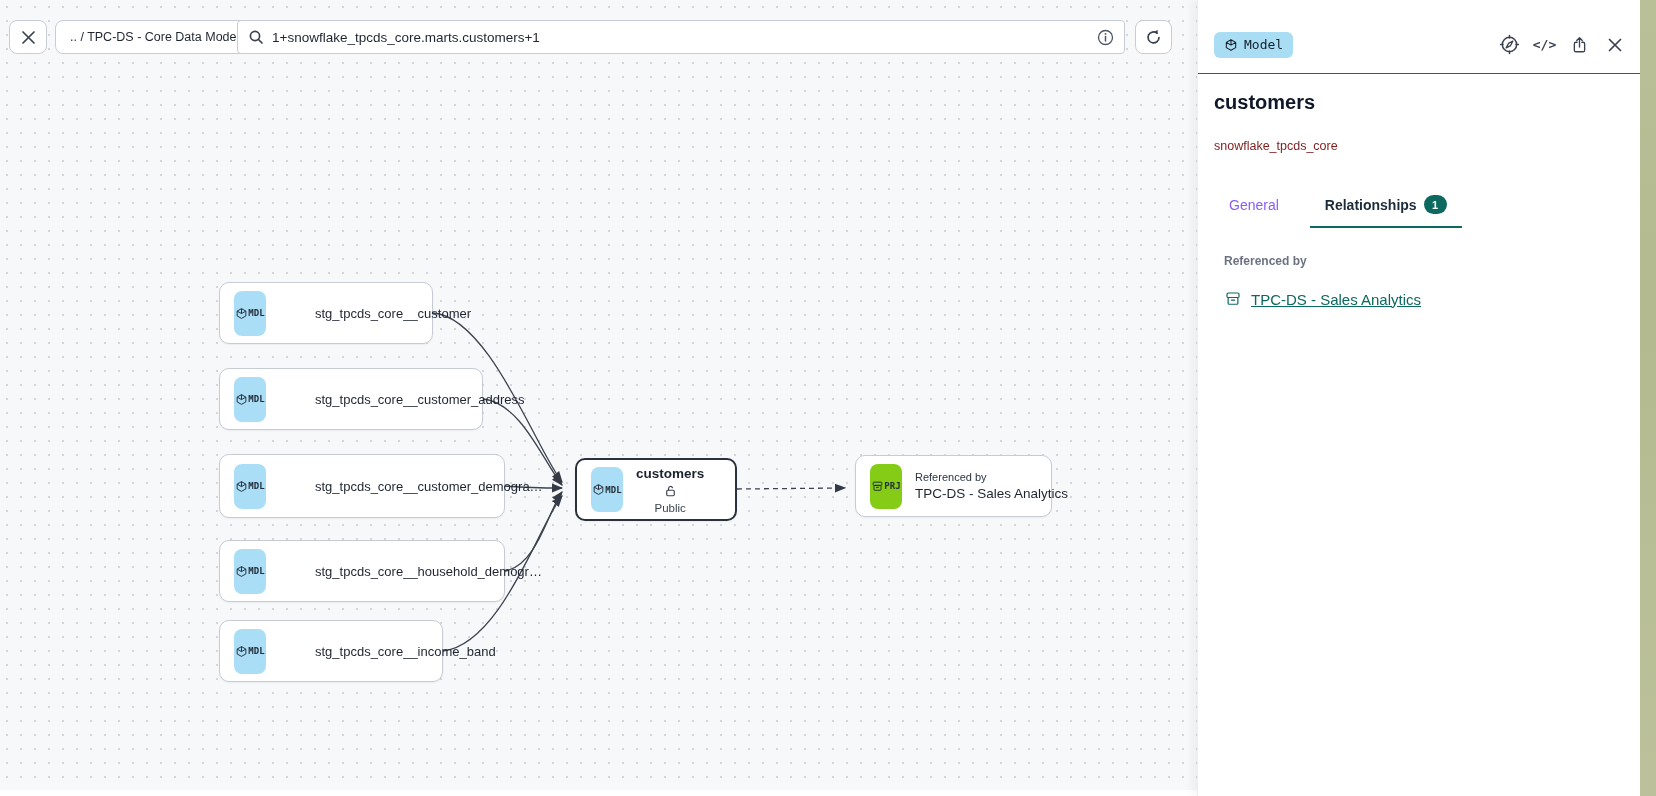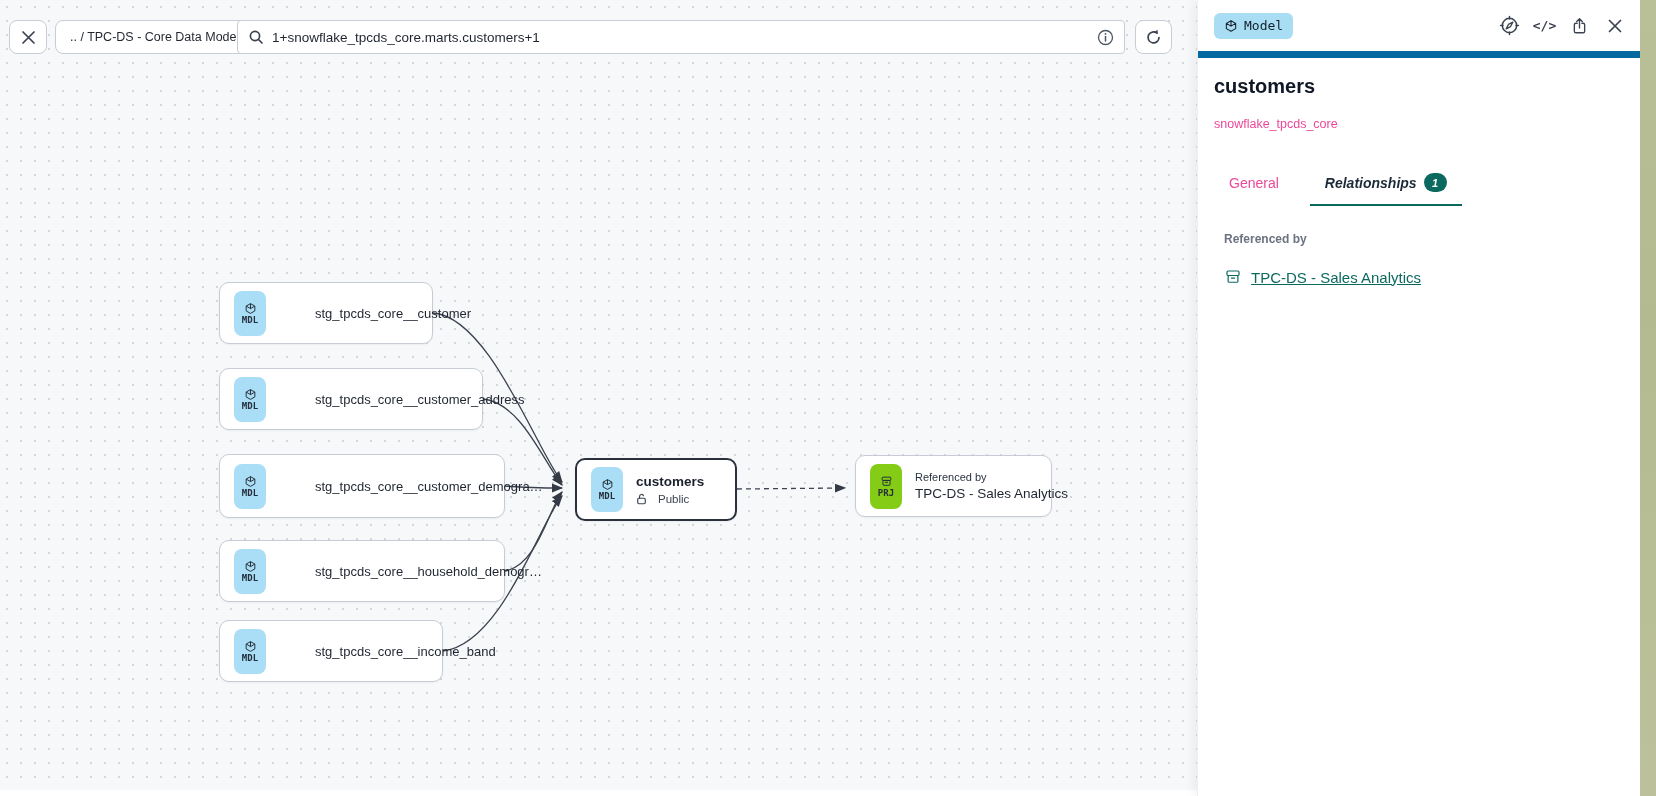--- a/index.html
+++ b/index.html
@@ -24,52 +24,52 @@
   .searchbar input { flex:1; border:none; outline:none; font-size:13.5px; color:#1f2530;
                      font-family:"Liberation Sans",sans-serif; background:transparent; margin-left:8px; }
   .refresh-btn { left:1135px; top:20px; width:37px; height:34px; }
   .icon-stroke { stroke:#3a4250; stroke-width:1.7; fill:none; stroke-linecap:round; stroke-linejoin:round; }
 
   
   .node { position:absolute; background:#fff; border:1px solid #c7ccd4; border-radius:10px;
           display:flex; align-items:center; gap:13px; padding:0 14px;
           box-shadow:0 1px 2px rgba(16,24,40,.05); cursor:pointer; }
   .node.selected { border:2px solid #2a313d; }
-  .chip { width:32px; height:45px; border-radius:8px; display:flex; flex-direction:column;
+  .chip { width:32px; height:45px; border-radius:8px; display:flex; flex-direction:row;
           align-items:center; justify-content:center; flex:0 0 auto; }
   .chip.mdl { background:#a9def6; }
   .chip.prj { background:#84cc16; }
   .chip span { font-family:"DejaVu Sans Mono", monospace; font-size:9px; font-weight:bold;
                color:#252e3a; line-height:1; margin-top:1px; }
   .node-label { font-size:13px; color:#1f2530; white-space:nowrap;margin-left:36px; }
   .node-title { font-size:13.5px; font-weight:bold; color:#1b212c; }
-  .node-sub { display:flex; align-items:center; gap:11px; font-size:11.5px; color:#3c4450; margin-top:4px; }
+  .node-sub { display:flex; align-items:center; gap:5px; font-size:11.5px; color:#3c4450; margin-top:4px;flex-direction:column; }
   .node-top { font-size:11px; color:#2a3342; }
   .node-main { font-size:13.5px; color:#1f2530; margin-top:3px; white-space:nowrap; }
 
   
   .panel { position:absolute; left:1197px; top:0; width:443px; height:796px; background:#fff;
            border-left:1px solid #eceef1; box-shadow:-4px 0 10px rgba(16,24,40,.05); }
   .panel-head { height:58px; display:flex; align-items:center; justify-content:space-between;
-                padding:0 15px 0 16px; border-bottom:7px solid #0369a1; }
+                padding:0 15px 0 16px; border-bottom:1px solid #0369a1;margin-top:16px; }
   .type-badge { background:#a8ddf3; border-radius:6px; height:26px; padding:0 10px;
                 display:flex; align-items:center; gap:6px;
                 font-family:"DejaVu Sans Mono", monospace; font-size:13px; color:#16202c; }
   .head-icons { display:flex; align-items:center; gap:14px; color:#3a4250; }
   .head-icons .hicon { width:21px; height:21px; display:flex; align-items:center; justify-content:center; cursor:pointer; }
   .code-glyph { font-family:"DejaVu Sans Mono", monospace; font-size:13px; font-weight:bold; color:#3a4250; }
 
   .title-block { padding:17px 16px 0 16px; }
   .panel-title { font-size:20px; font-weight:bold; color:#101827; }
-  .panel-sub { font-size:12.5px; color:#ec4899; margin-top:19px; }
+  .panel-sub { font-size:12.5px; color:#7f1d1d; margin-top:25px; }
 
   .tabs { display:flex; margin-top:30px; padding-left:16px; }
-  .tab { padding:12px 15px; font-size:14px; color:#ec4899; cursor:pointer;
+  .tab { padding:12px 15px; font-size:14px; color:#8b5cf6; cursor:pointer;
          display:flex; align-items:center; gap:7px; border-bottom:2.5px solid transparent; margin-right:16px; }
-  .tab.active { color:#1c2b3a; font-weight:bold; border-bottom-color:#0c695f;font-style:italic; }
+  .tab.active { color:#1c2b3a; font-weight:bold; border-bottom-color:#0c695f; }
   .tab-badge { background:#0c695f; color:#fff; font-size:11px; font-weight:bold;
                min-width:23px; height:19px; border-radius:10px; display:flex;
                align-items:center; justify-content:center; padding:0 6px; }
 
   .panel-body { padding:26px; }
   .section-label { font-size:12px; font-weight:bold; color:#6b7280; }
   .ref-link-row { display:flex; align-items:center; gap:9px; margin-top:22px; cursor:pointer; }
   .ref-link { font-size:15px; color:#0c695f; text-decoration:underline; }
   .teal-stroke { stroke:#0c695f; stroke-width:1.6; fill:none; stroke-linecap:round; stroke-linejoin:round; }
 

